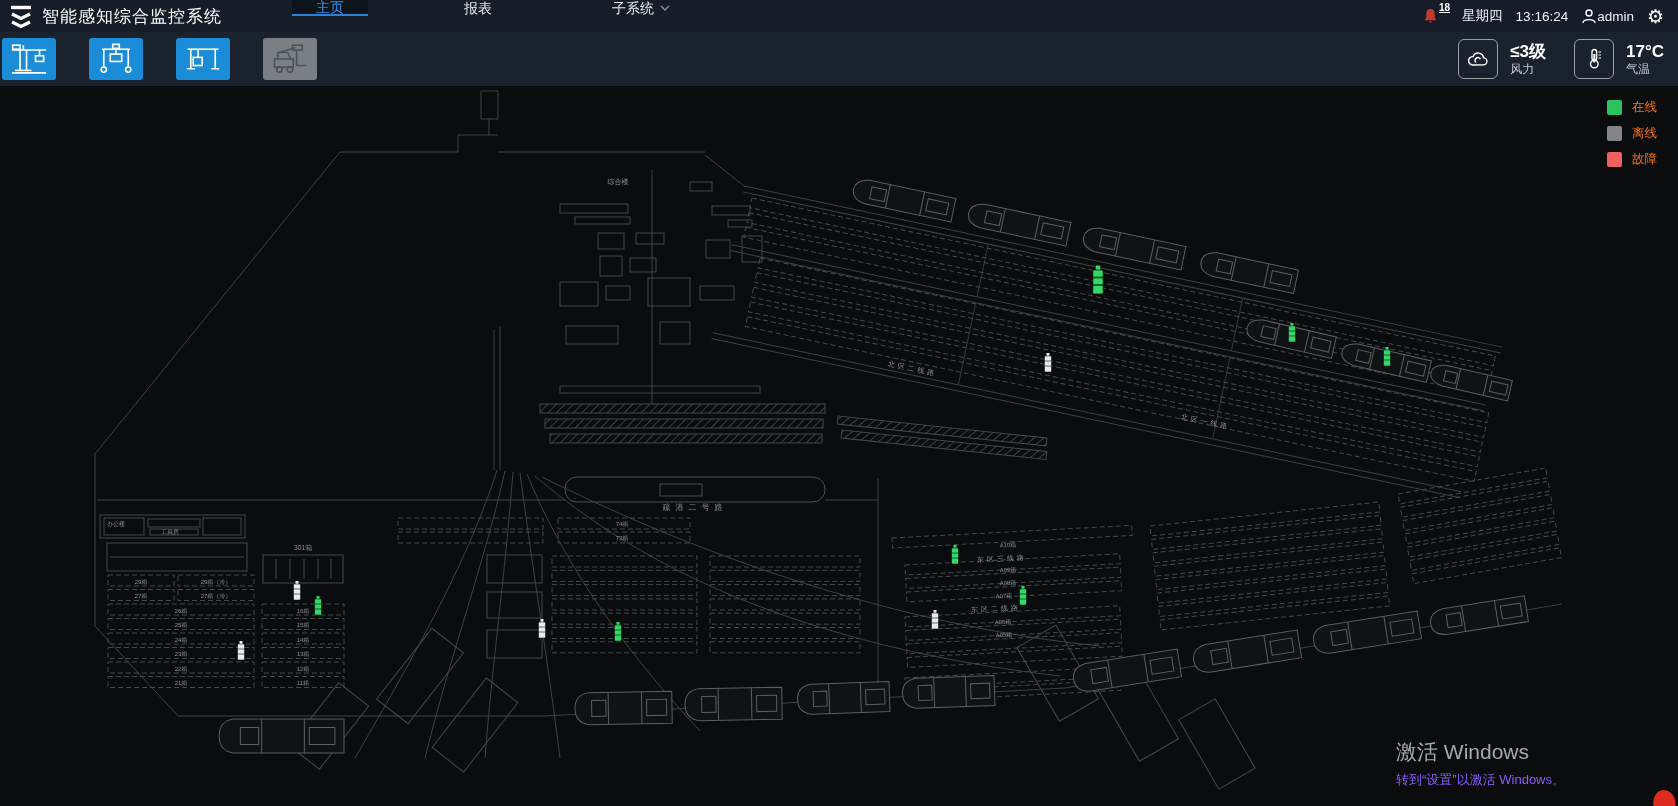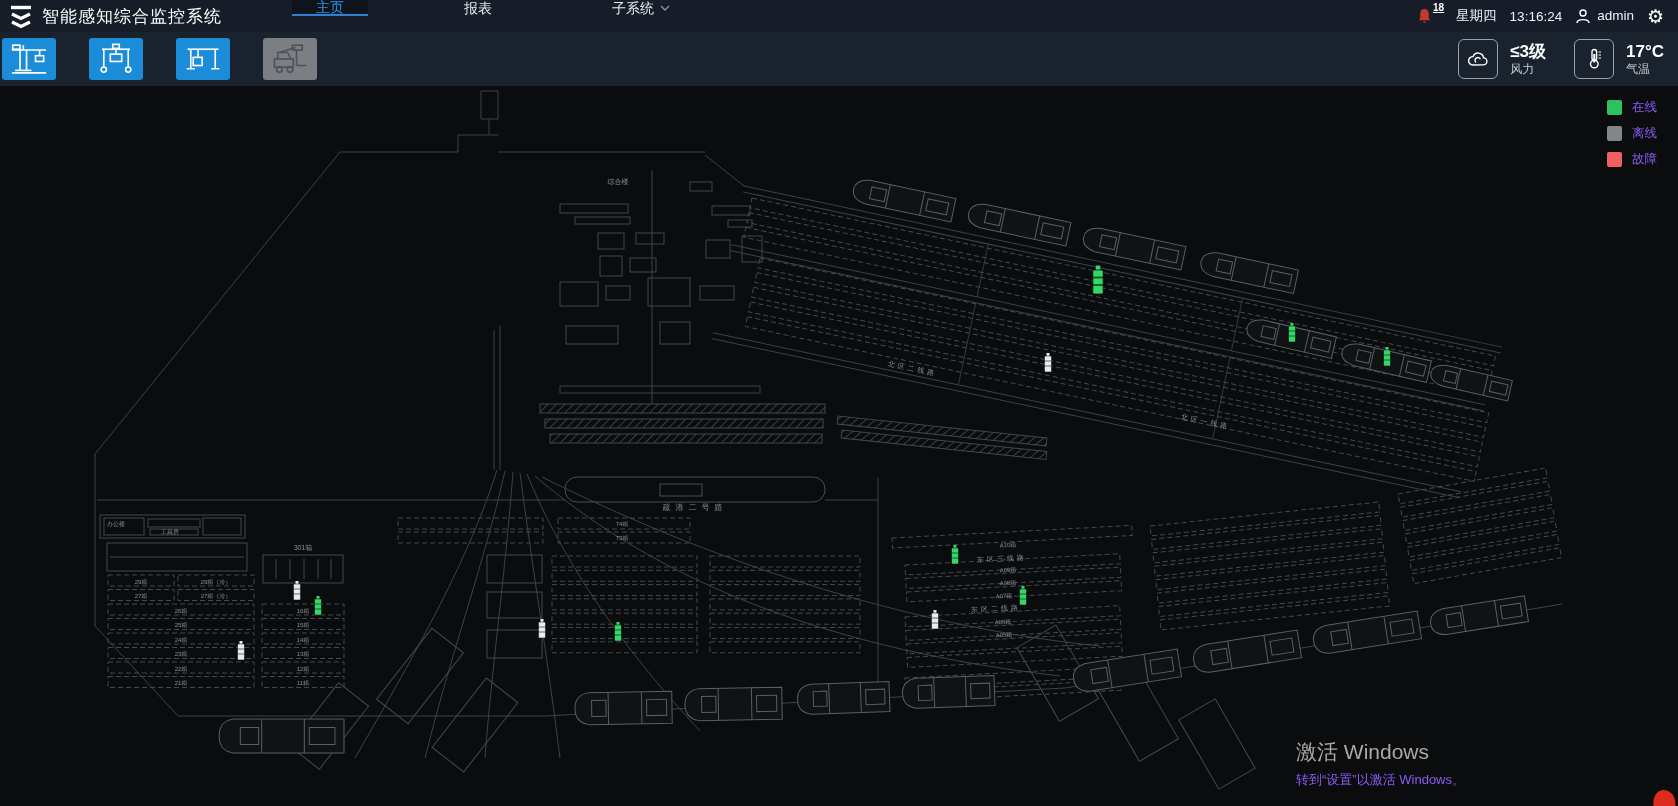--- a/index.html
+++ b/index.html
@@ -8,40 +8,40 @@
   
   .topbar { height:32px; background:#161d28; display:flex; align-items:center; padding-left:8px; position:relative; }
   .logo { width:26px; height:26px; margin-right:8px; flex:0 0 auto; }
   .app-title { color:#fff; font-size:17px; font-weight:normal; letter-spacing:1px; }
   .tabs { display:flex; margin-left:70px; height:32px; }
   .tab { height:16px; line-height:30px; padding:0 24px; margin-right:72px; color:#e8ebee; font-size:14px; cursor:pointer; display:flex; align-items:center; gap:6px; }
   .tab.active { background:#0d141c; color:#2f8fe8; border-bottom:2px solid #2e7fd6; }
   .top-right { margin-left:auto; display:flex; align-items:center; gap:13px; padding-right:14px; color:#eef1f4; font-size:13.5px; }
   .bell-wrap { position:relative; display:flex; }
   .bell-count { color:#fff; font-size:10px; font-weight:bold; position:relative; top:-6px; left:1px;text-decoration:underline; }
-  .user-wrap { display:flex; align-items:flex-start; gap:6px; }
+  .user-wrap { display:flex; align-items:center; }
   .gear { color:#fff; font-size:19px; line-height:1; cursor:pointer; }
 
   
   .toolbar { height:54px; background:#1a222d; display:flex; align-items:center; padding:0 14px 0 2px; }
   .equip-btn { width:54px; height:42px; border:none; border-radius:3px; background:#1b8cd8; margin-right:33px; cursor:pointer; display:flex; align-items:center; justify-content:center; padding:0; }
   .equip-btn.disabled { background:#7b7f84; }
   .weather { margin-left:auto; display:flex; align-items:center; gap:12px; }
   .wbox { width:40px; height:40px; border:1px solid #9aa0a6; border-radius:6px; display:flex; align-items:center; justify-content:center; }
   .wcol { display:flex; flex-direction:column; justify-content:center; margin-right:16px; }
   .wval { color:#fff; font-size:17px; font-weight:bold; line-height:20px; }
   .wlab { color:#c8cdd2; font-size:12px; line-height:15px; }
 
   
   .map-area { position:relative; width:1678px; height:720px; background:#0b0c0d; overflow:hidden; }
   .legend { position:absolute; top:13px; right:10px; display:flex; flex-direction:column; gap:9px; z-index:5; }
   .legend-row { display:flex; align-items:center; }
   .legend-swatch { width:15px; height:15px; border-radius:2px; }
-  .legend-label { color:#8b5cf6; font-size:12.5px; margin-left:10px; width:36px; }
-  .watermark { position:absolute; left:1296px; top:652px; color:#a9a9a9; z-index:5; }
+  .legend-label { color:#f97316; font-size:12.5px; margin-left:10px; width:36px; }
+  .watermark { position:absolute; left:1396px; top:652px; color:#a9a9a9; z-index:5; }
   .watermark .l1 { font-size:21px; }
   .watermark .l2 { font-size:13px; margin-top:5px; color:#8b5cf6; }
   .corner-blob { position:absolute; right:3px; bottom:-5px; width:22px; height:21px; background:#dd2b1f; border-radius:50% 50% 4px 4px / 62% 62% 4px 4px; transform:rotate(-6deg); z-index:6; }
   text.mlabel { fill:#8a8f93; }
 </style>
 </head>
 <body>
 
 <div class="topbar">
   <svg class="logo" viewBox="0 0 26 26" fill="none" stroke="#ffffff">

